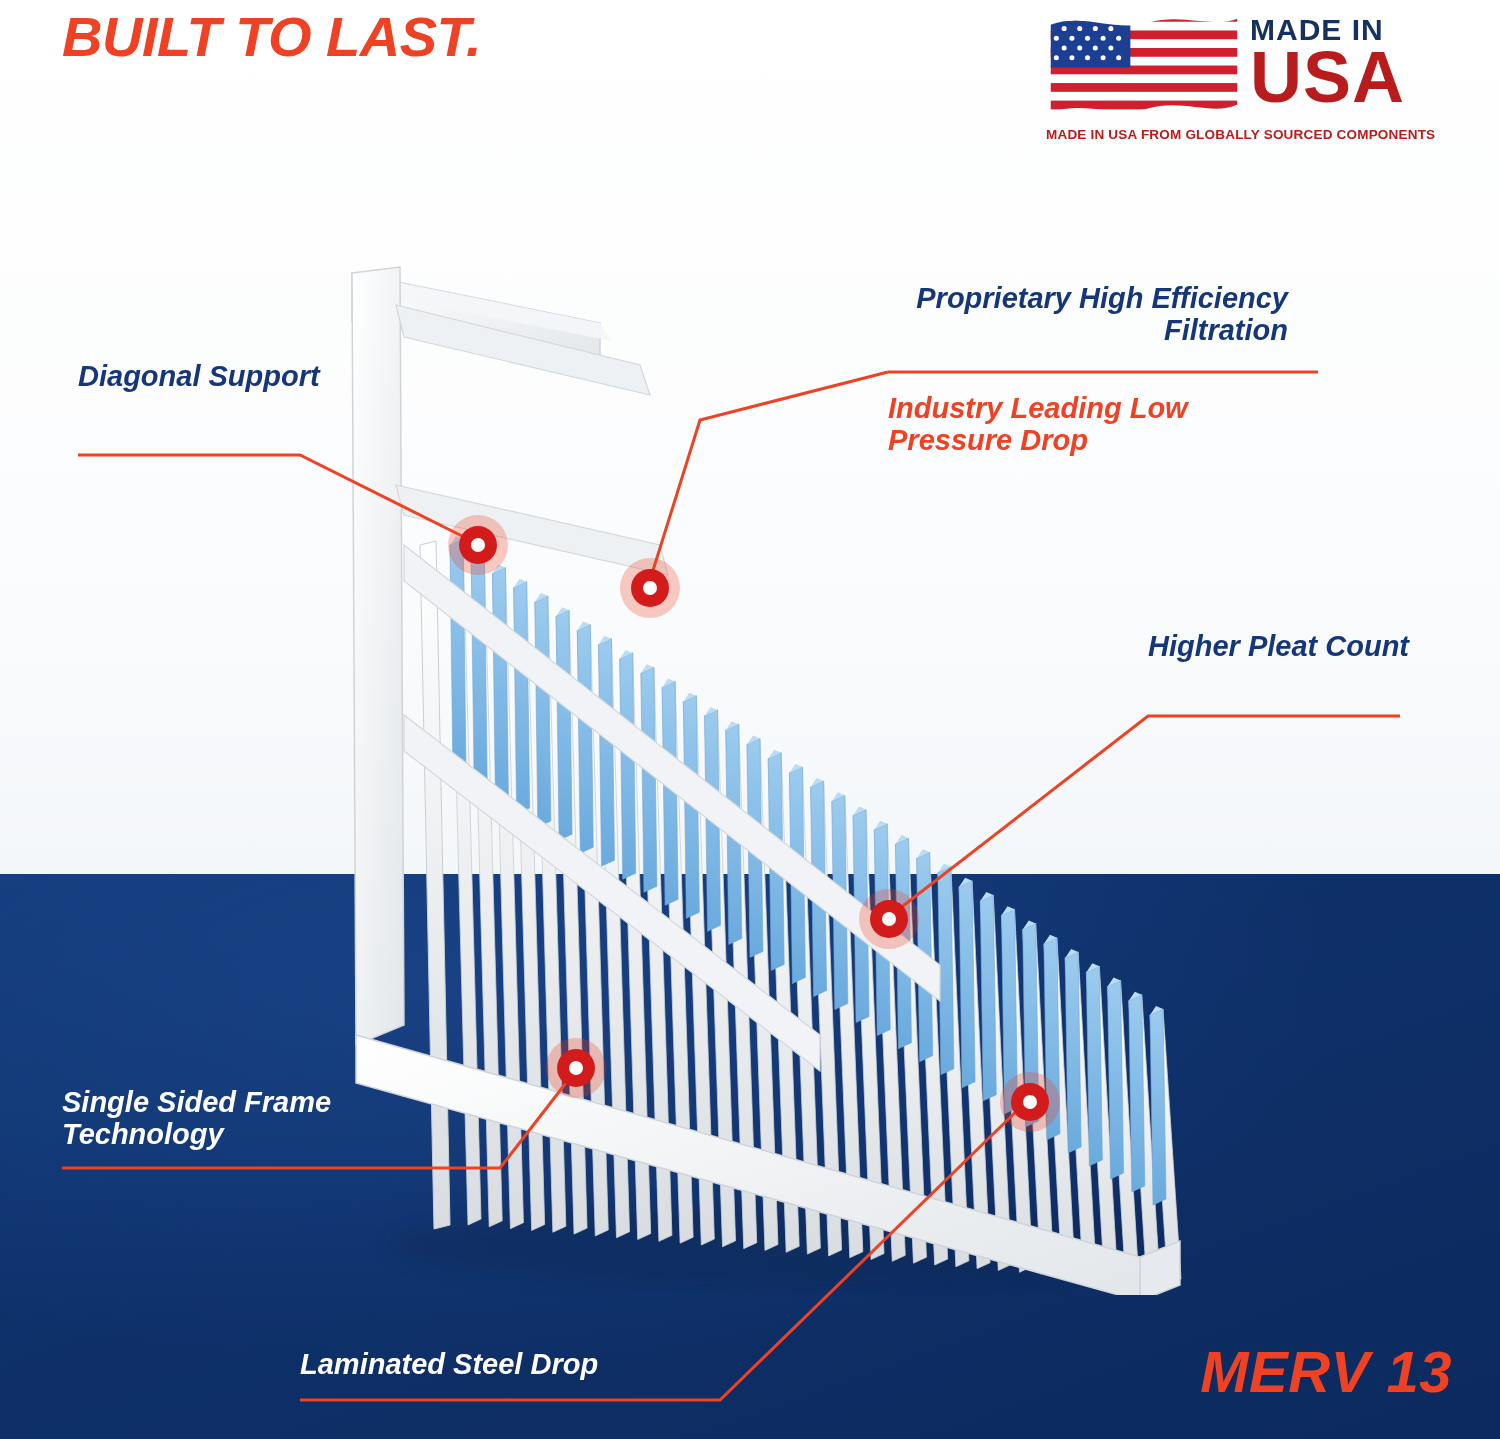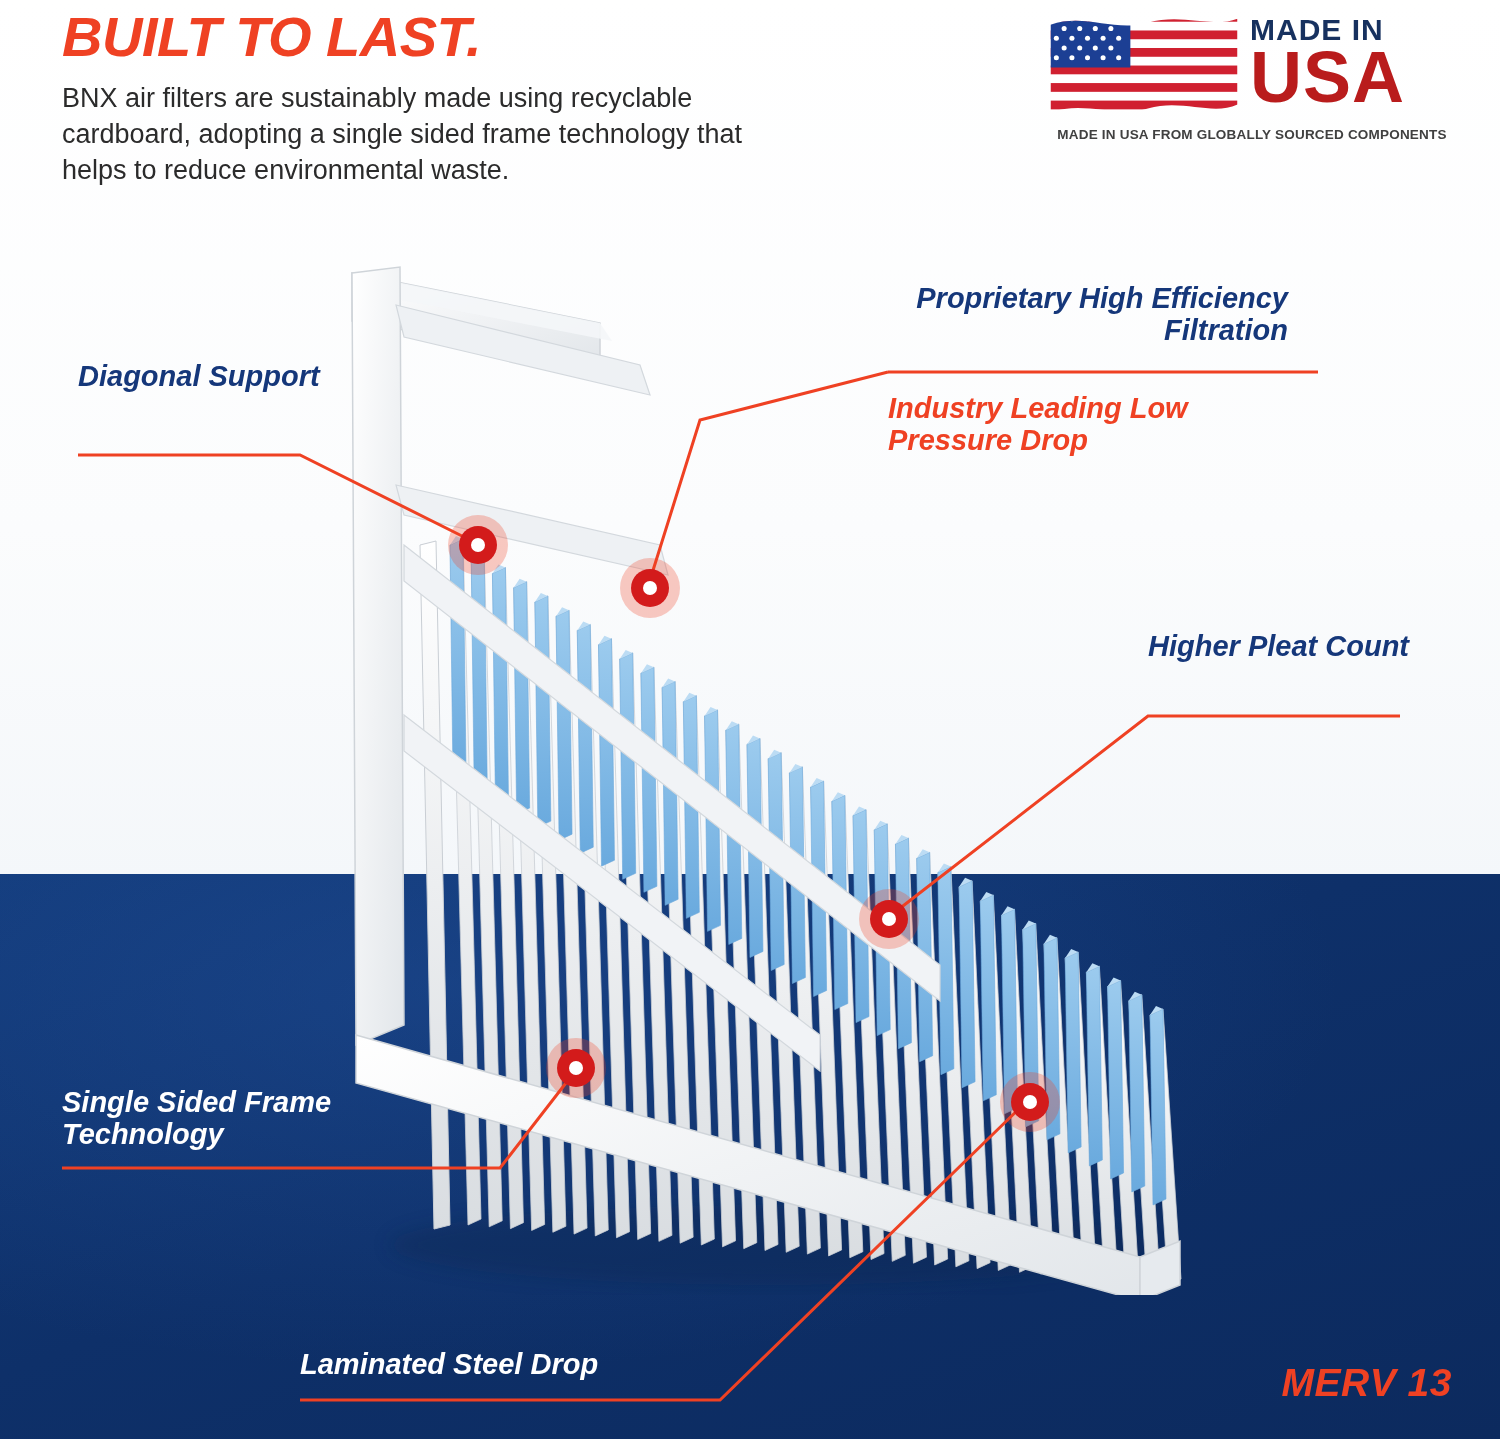--- a/index.html
+++ b/index.html
@@ -86,22 +86,22 @@
     color: #b91c1c;
     font-size: 72px;
     font-weight: bold;
     letter-spacing: 1px;
     line-height: 1;
   }
   .usa-sub {
     position: absolute;
     left: 8px; top: 120px;
     width: 412px;
-    text-align: center;
-    color: #404040;
+    text-align: left;
+    color: #b91c1c;
     font-size: 13.5px;
     font-weight: bold;
     letter-spacing: 0.2px;
   }
 
   
   .filter-art {
     position: absolute;
     left: 300px; top: 245px;
     width: 920px; height: 1050px;
@@ -122,21 +122,21 @@
   .c-proprietary  { left: 888px; top: 282px;  width: 400px; font-size: 29px; text-align: right; }
   .c-pressure     { left: 888px; top: 392px;  width: 400px; font-size: 29px; }
   .c-pleat        { left: 1148px;top: 630px;  width: 300px; font-size: 29px; }
   .c-frame        { left: 62px;  top: 1086px; width: 420px; font-size: 29px; }
   .c-steel        { left: 300px; top: 1348px; width: 440px; font-size: 29px; }
 
   .merv {
     position: absolute;
     right: 48px; bottom: 34px;
     color: #ef4123;
-    font-size: 39px;
+    font-size: 58px;
     font-weight: bold;
     font-style: italic;
     letter-spacing: 0.5px;
   }
 
   
   .overlay {
     position: absolute;
     left: 0; top: 0;
     width: 1500px; height: 1439px;
@@ -146,21 +146,20 @@
 </head>
 <body>
 
 <div id="page">
 
   <div class="bg-top"></div>
   <div class="bg-bottom"></div>
 
   <div class="headline">
     <h1>BUILT TO LAST.</h1>
-    <p>BNX air filters are sustainably made using recyclable cardboard, adopting a single sided frame technology that helps to reduce environmental waste.</p>
   </div>
 
   <div class="usa-badge">
     <svg class="flag" viewBox="0 0 200 115">
       <defs>
         <clipPath id="flagclip">
           <path d="M4,14 C40,2 70,22 104,12 C140,2 170,18 196,8 L196,96 C170,108 140,90 104,100 C70,110 40,92 4,104 Z"></path>
         </clipPath>
       </defs>
       <g clip-path="url(#flagclip)">

